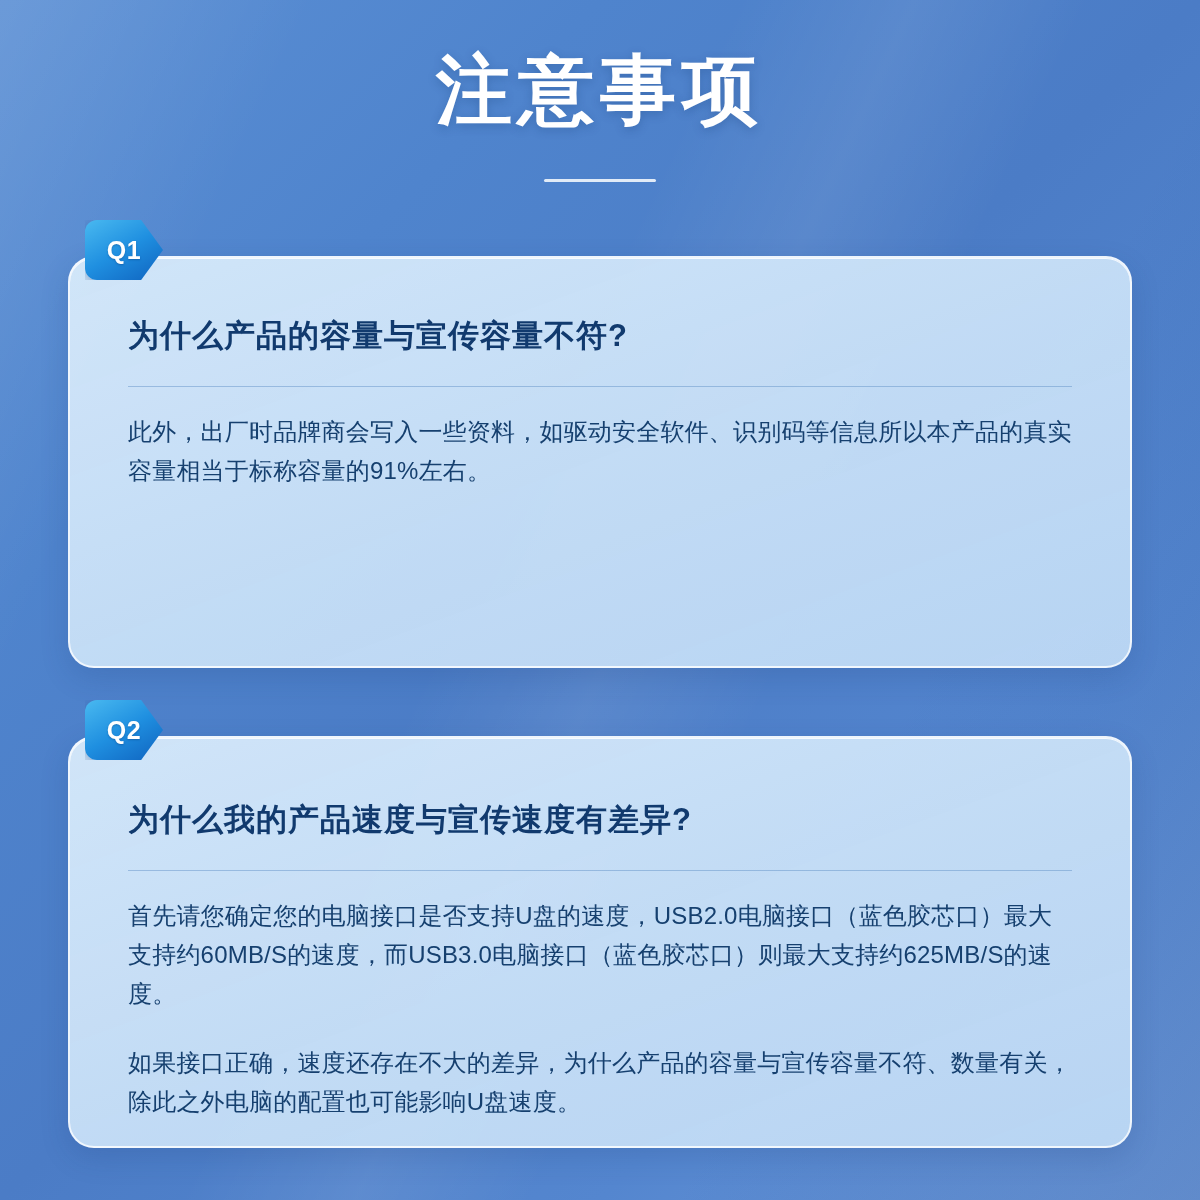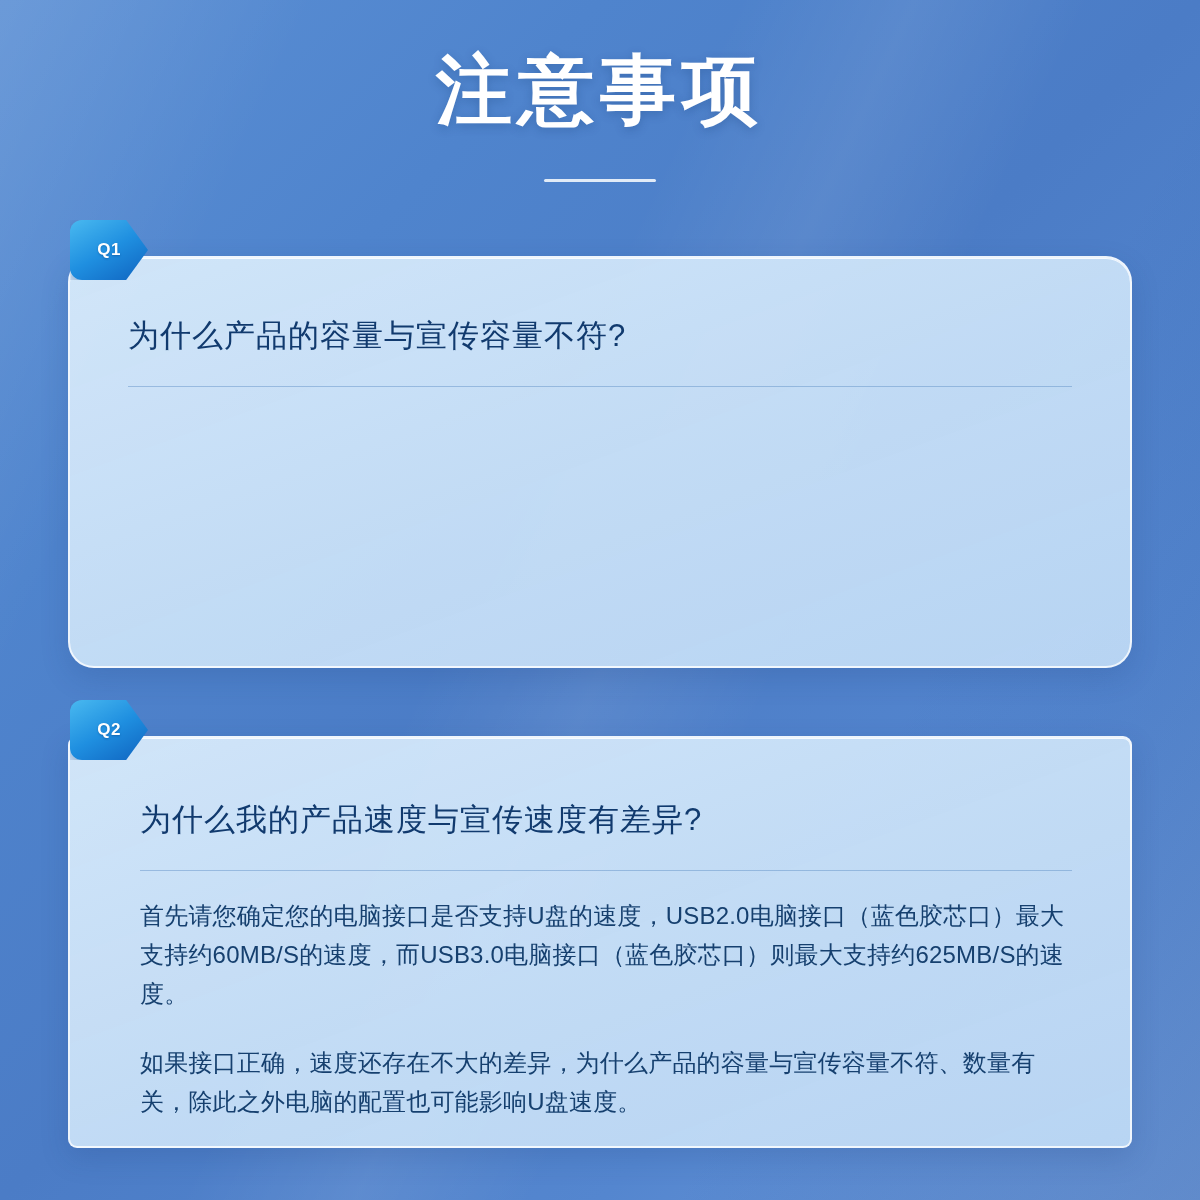--- a/index.html
+++ b/index.html
@@ -59,51 +59,51 @@
     position: absolute;
     left: 68px;
     width: 1064px;
     border-radius: 26px;
     background: linear-gradient(160deg, rgba(214,233,250,0.96) 0%, rgba(200,224,247,0.94) 55%, rgba(191,218,245,0.93) 100%);
     border: 2px solid rgba(255,255,255,0.75);
     box-shadow: 0 10px 28px rgba(25,60,120,0.18), inset 0 1px 0 rgba(255,255,255,0.85);
   }
 
   #card-q1 { top: 256px; height: 412px; }
-  #card-q2 { top: 736px; height: 412px; border-radius: 9px; }
+  #card-q2 { top: 736px; height: 412px; }
 
   
   .q-badge {
     position: absolute;
-    left: 0;
+    left: 15px;
     top: -38px;
     width: 78px;
     height: 60px;
     display: flex;
     align-items: center;
     justify-content: center;
     color: #ffffff;
-    font-size: 17px;
+    font-size: 25px;
     font-weight: bold;
     letter-spacing: 0.5px;
     background: linear-gradient(150deg, #49b9f0 0%, #1f8fe0 50%, #0f63bf 100%);
     border-radius: 12px 4px 4px 12px;
     clip-path: polygon(0% 0%, 72% 0%, 100% 50%, 72% 100%, 0% 100%);
     box-shadow: 0 4px 12px rgba(12,60,130,0.35);
     text-shadow: 0 1px 2px rgba(10,50,110,0.35);
   }
 
   .card-inner {
     padding: 58px 58px 0 58px;
   }
 
   .q-title {
     color: #113a6e;
     font-size: 31px;
-    font-weight: normal;
+    font-weight: bold;
     letter-spacing: 1px;
     line-height: 1.3;
   }
 
   .divider {
     height: 1px;
     background: rgba(90,140,195,0.45);
     margin: 30px 0 26px 0;
   }
 
@@ -112,36 +112,37 @@
     font-size: 24px;
     line-height: 1.62;
     letter-spacing: 0.2px;
   }
 
   .para + .para {
     margin-top: 30px;
   }
 
   
-  #card-q2 .card-inner { padding-top: 62px; margin-left: 12px; }
+  #card-q2 .card-inner { padding-top: 62px; }
 </style>
 </head>
 <body>
 
 <div class="page">
   <div class="bg-streaks"></div>
 
   <h1 class="page-title">注意事项</h1>
   <div class="title-rule"></div>
 
   <div class="card" id="card-q1">
     <div class="q-badge">Q1</div>
     <div class="card-inner">
       <div class="q-title">为什么产品的容量与宣传容量不符?</div>
       <div class="divider"></div>
+      <p class="para">此外，出厂时品牌商会写入一些资料，如驱动安全软件、识别码等信息所以本产品的真实容量相当于标称容量的91%左右。</p>
     </div>
   </div>
 
   <div class="card" id="card-q2">
     <div class="q-badge">Q2</div>
     <div class="card-inner">
       <div class="q-title">为什么我的产品速度与宣传速度有差异?</div>
       <div class="divider"></div>
       <p class="para">首先请您确定您的电脑接口是否支持U盘的速度，USB2.0电脑接口（蓝色胶芯口）最大支持约60MB/S的速度，而USB3.0电脑接口（蓝色胶芯口）则最大支持约625MB/S的速度。</p>
       <p class="para">如果接口正确，速度还存在不大的差异，为什么产品的容量与宣传容量不符、数量有关，除此之外电脑的配置也可能影响U盘速度。</p>

